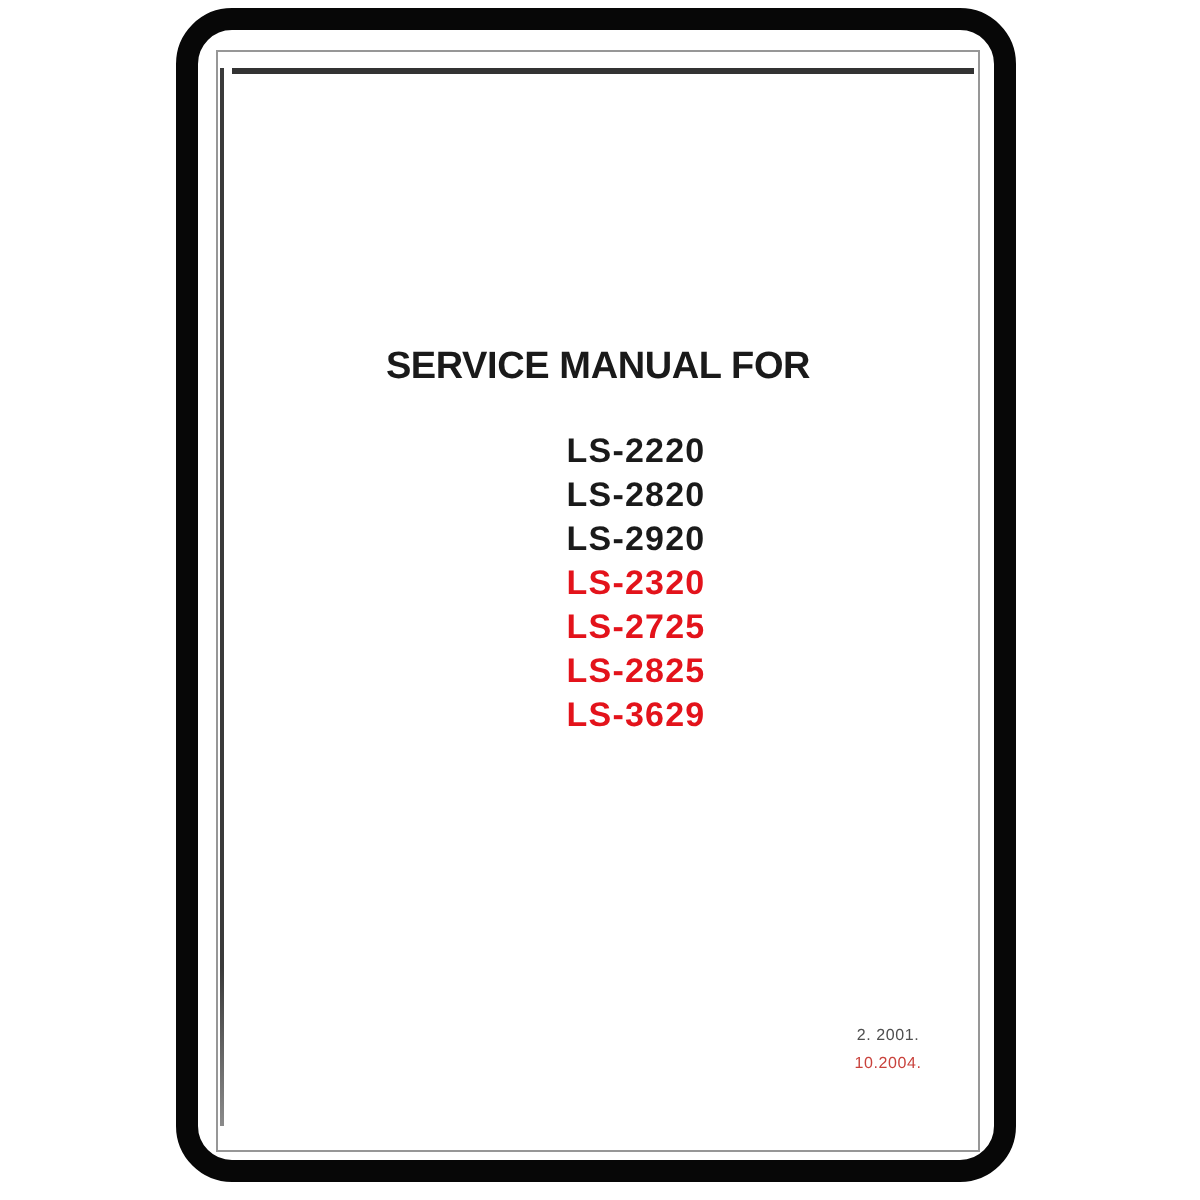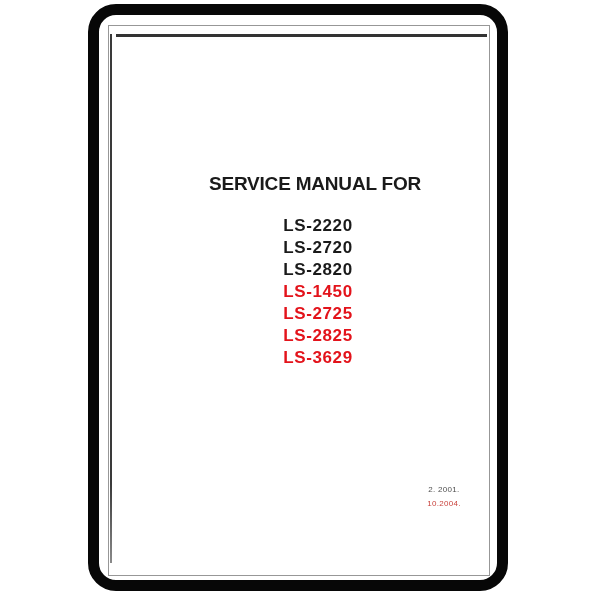--- a/index.html
+++ b/index.html
@@ -62,21 +62,20 @@
     left: 108px;
     top: 173px;
     width: 382px;
     margin: 0;
     text-align: center;
     font-size: 19px;
     line-height: 22px;
     font-weight: bold;
     letter-spacing: -0.2px;
     color: var(--text-black, #1a1a1a);
-    padding-left: 16px;
   }
   .models {
     position: absolute;
     left: 108px;
     top: 215px;
     width: 382px;
     text-align: center;
     font-size: 17px;
     font-weight: bold;
     letter-spacing: 0.6px;
@@ -87,40 +86,40 @@
   .notes {
     position: absolute;
     left: 410px;
     top: 483px;
     width: 68px;
     text-align: center;
     font-size: 8px;
     line-height: 14px;
     letter-spacing: 0.3px;
   }
-  .note.gray { color: var(--note-gray, #4f4f4f); }
+  .note.gray { color: var(--note-gray, #4f4f4f); margin-top: 28px; }
   .note.red  { color: var(--note-red, #c9423c); }
 </style>
 </head>
 <body>
 
 <div class="canvas">
 
   <div class="frame"></div>
   <div class="page-border"></div>
   <div class="scan-top"></div>
   <div class="scan-left"></div>
 
   <h1 class="title">SERVICE MANUAL FOR</h1>
 
   <div class="models">
     <div class="model black">LS-2220</div>
-    <div class="model black">LS-2720</div>
     <div class="model black">LS-2820</div>
-    <div class="model red">LS-1450</div>
+    <div class="model black">LS-2920</div>
+    <div class="model red">LS-2320</div>
     <div class="model red">LS-2725</div>
     <div class="model red">LS-2825</div>
     <div class="model red">LS-3629</div>
   </div>
 
   <div class="notes">
     <div class="note gray">2. 2001.</div>
     <div class="note red">10.2004.</div>
   </div>
 

